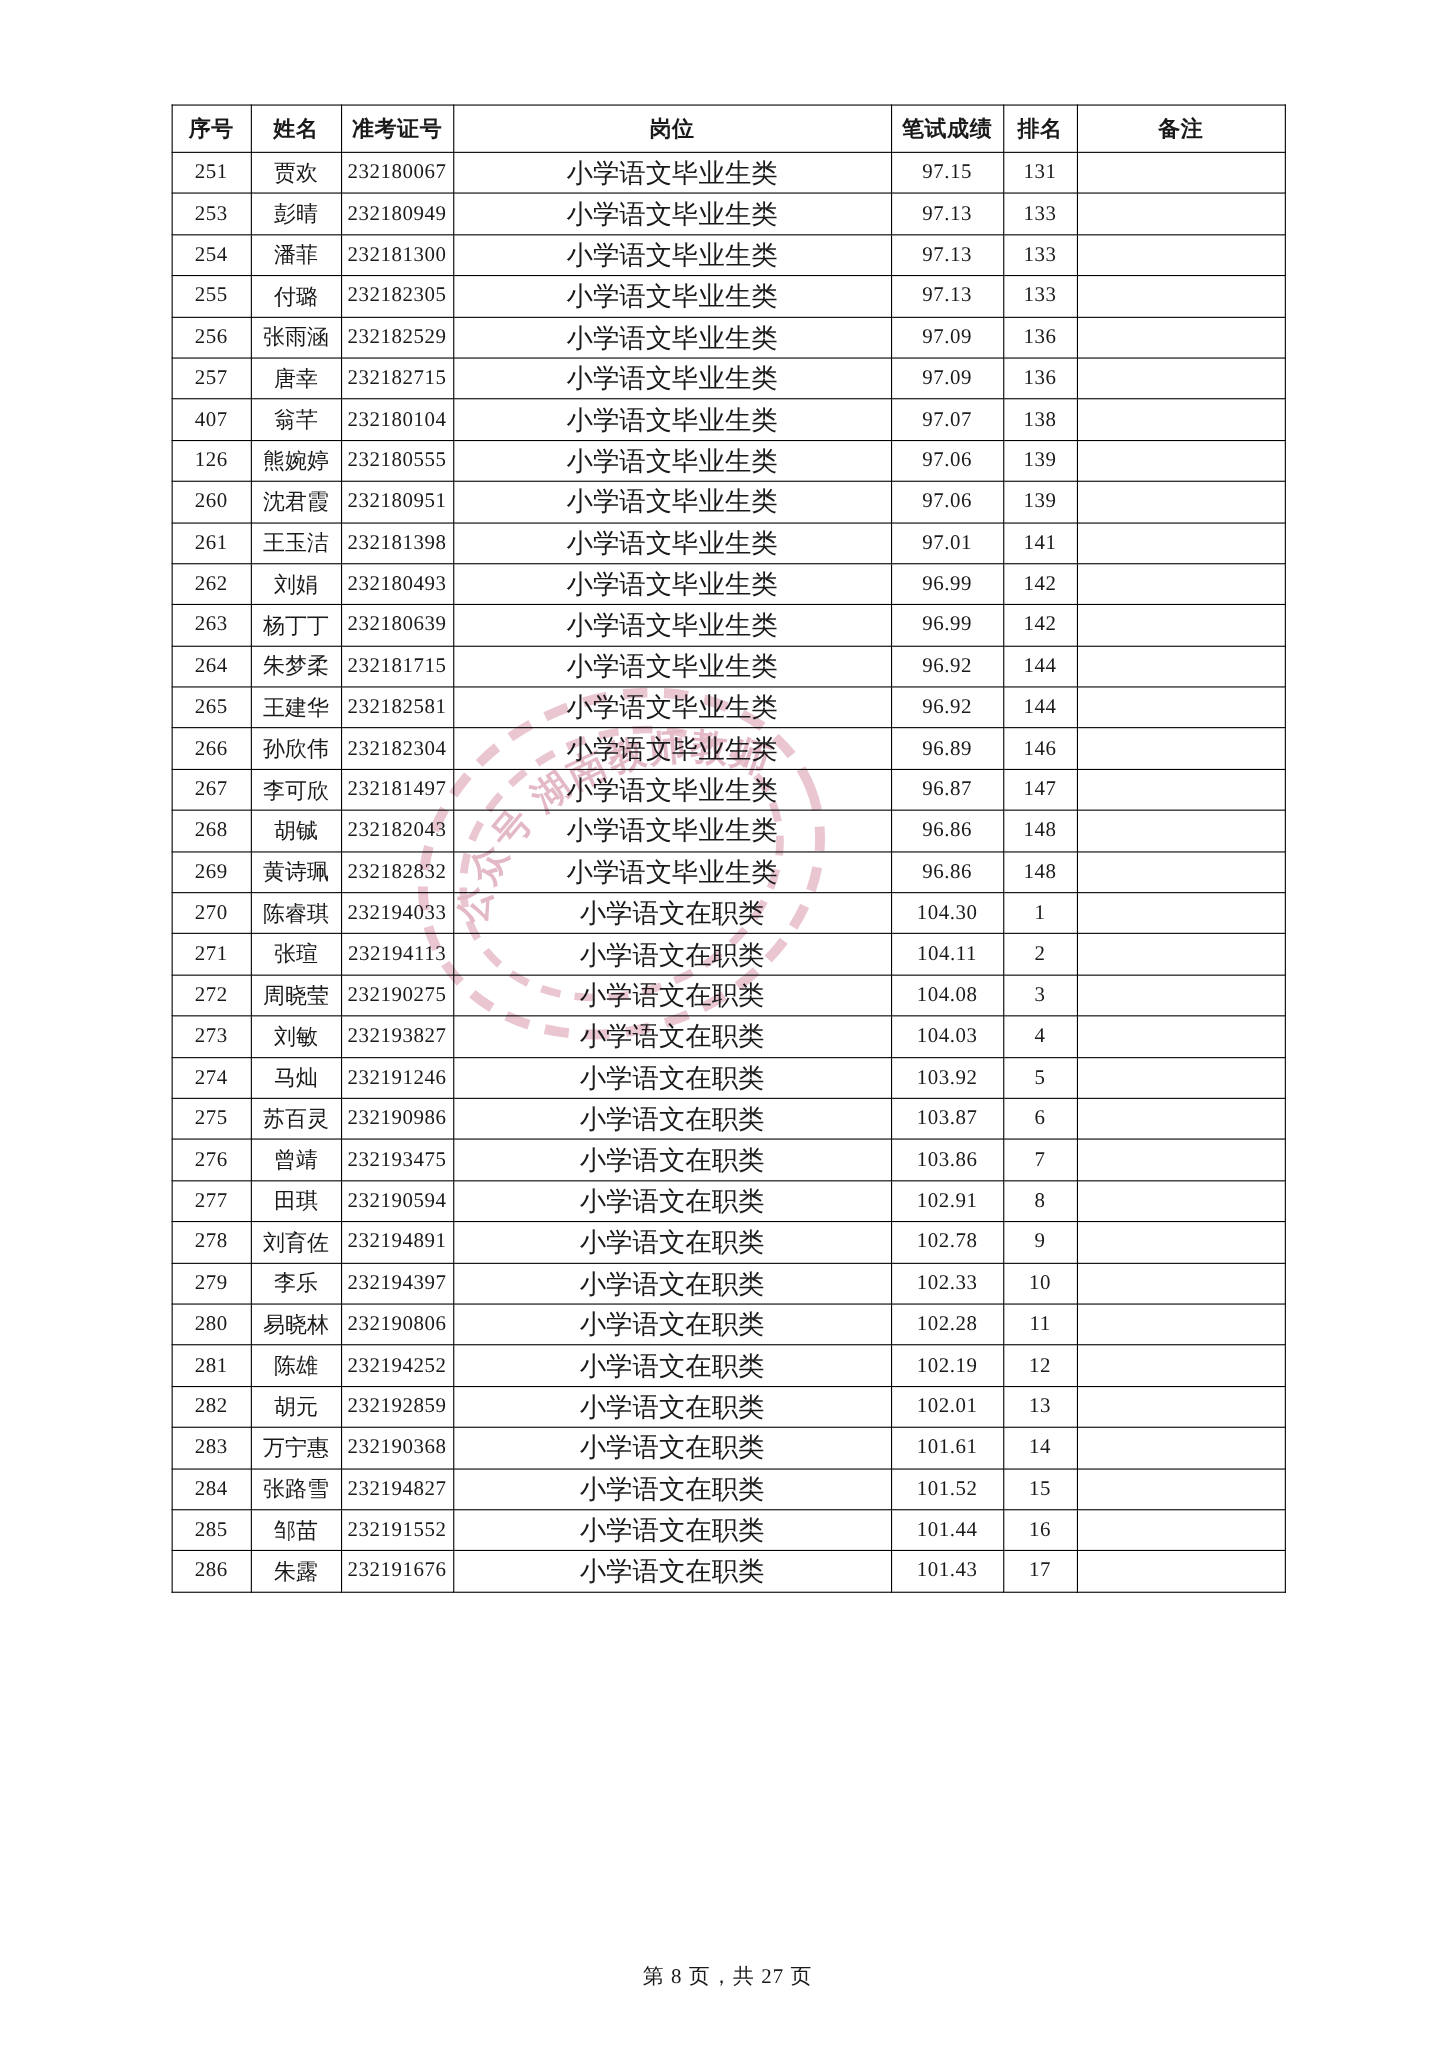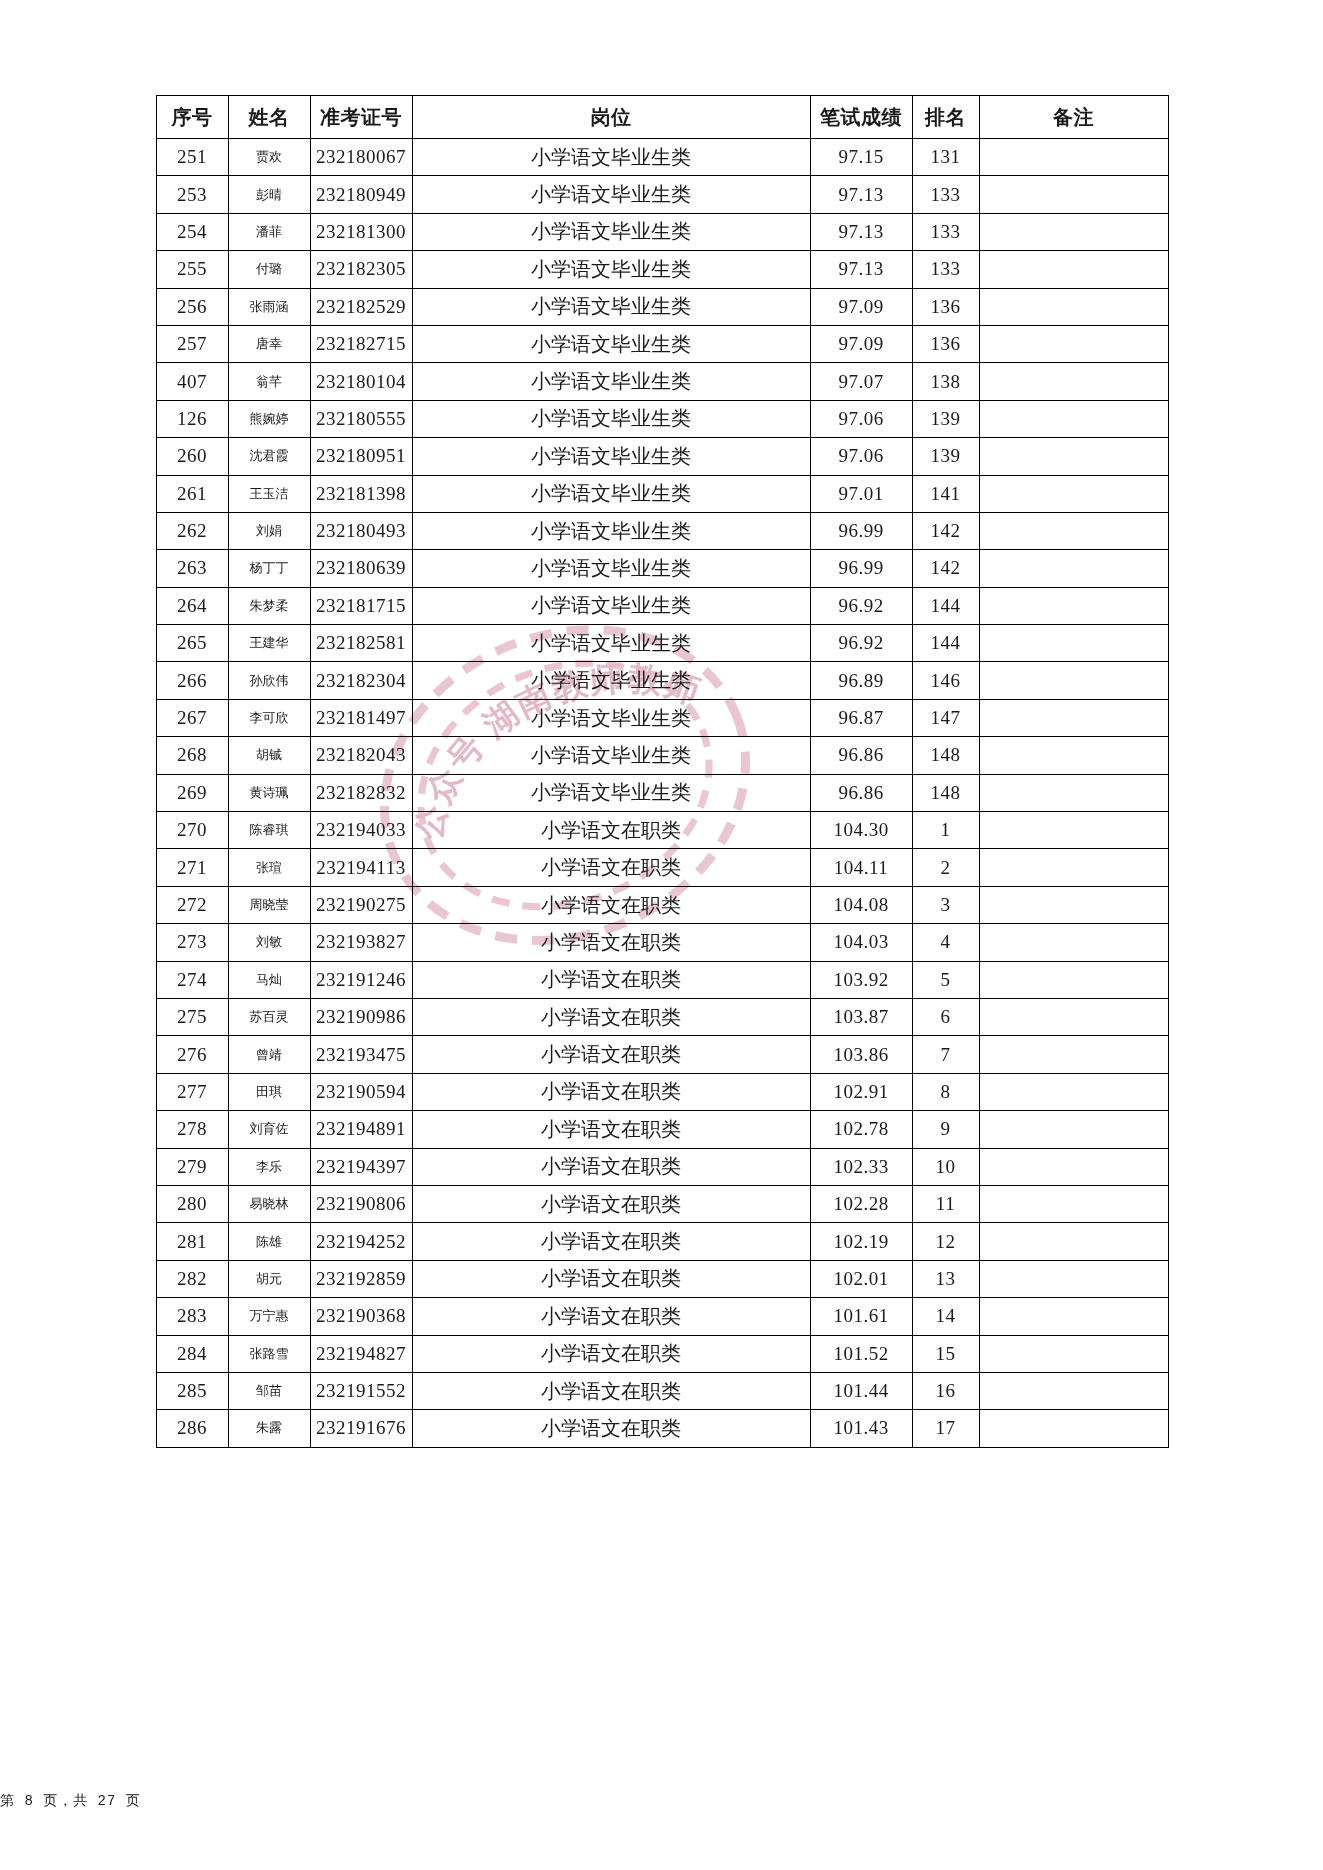--- a/index.html
+++ b/index.html
@@ -59,38 +59,37 @@
   .col-score  { width: 102px; }
   .col-rank   { width: 67px; }
   .col-remark { width: 189px; }
 
   td.c-seq, td.c-ticket, td.c-score, td.c-rank {
     font-size: 19px;
     font-family: "Liberation Serif", "DejaVu Serif", serif;
     letter-spacing: 0.5px;
   }
   td.c-name {
-    font-size: 13px;
+    font-size: 20px;
   }
   td.c-post {
-    font-size: 20px;
+    font-size: 24px;
   }
   td.c-remark { }
 
   .footer {
     position: absolute;
     left: 0;
     right: 0;
     bottom: 60px;
-    text-align: left;
-    font-size: 14px;
+    text-align: center;
+    font-size: 19px;
     color: #1a1a1a;
     letter-spacing: 1px;
     z-index: 2;
-    font-family: Liberation Mono, monospace;
   }
 
   
   .watermark {
     position: absolute;
     left: 355px;
     top: 575px;
     width: 420px;
     height: 420px;
     z-index: 1;

